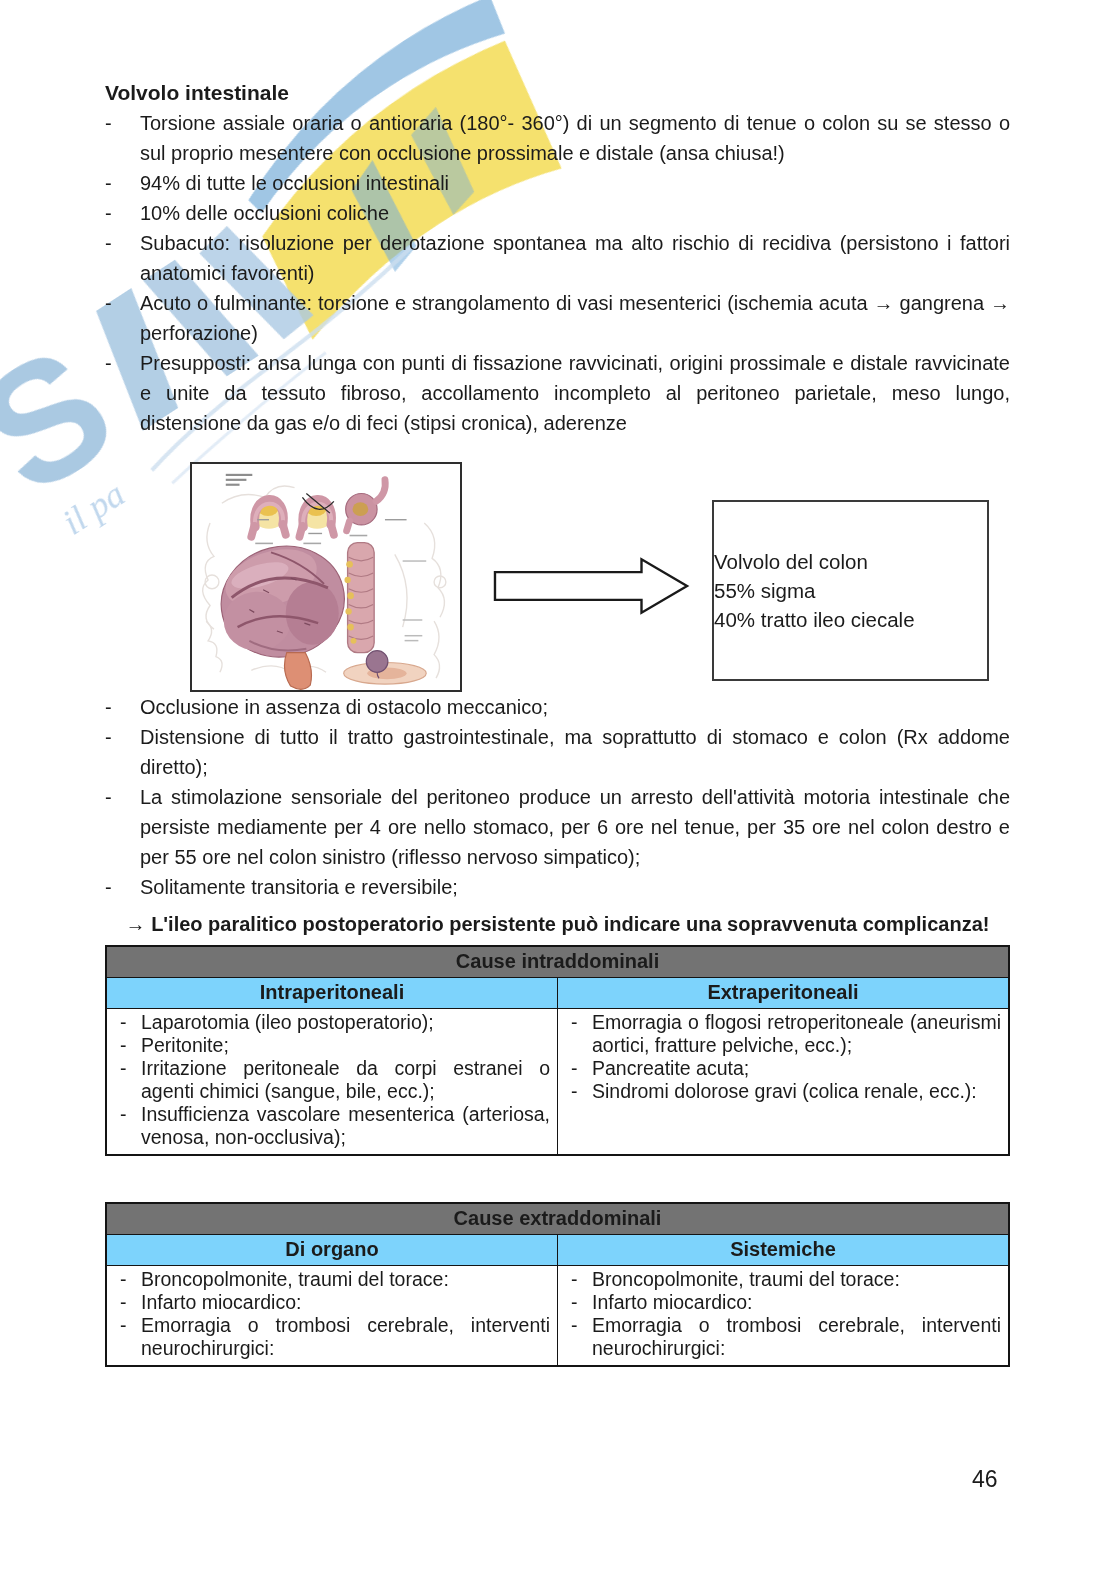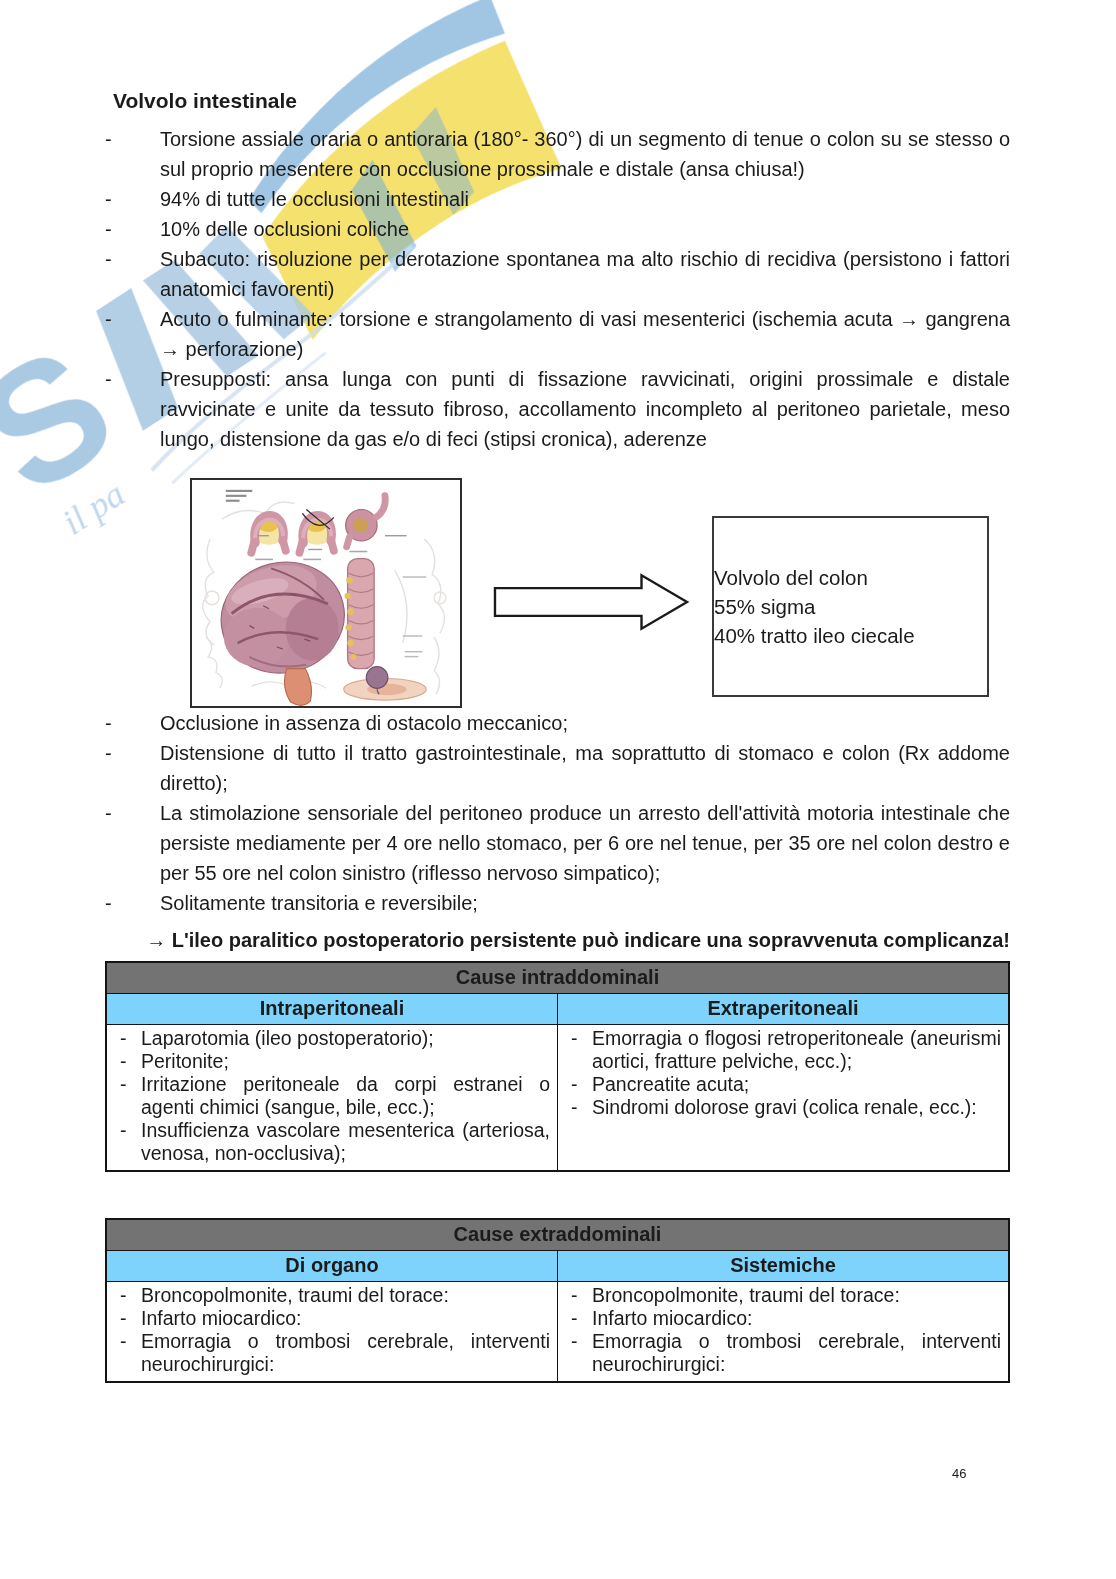--- a/index.html
+++ b/index.html
@@ -15,26 +15,26 @@
     position:absolute; left:0; top:0; z-index:0;
     pointer-events:none;
   }
   .content {
     position:relative; z-index:1;
     padding:78px 106px 0 105px;
     font-size:20px; line-height:30px;
   }
   .sec-title {
     font-size:21px; font-weight:bold; line-height:30px;
-    margin:8px;
+    margin:0;
   }
   .bullets { margin:0; }
   .bullet { display:flex; }
   .dash { flex:0 0 35px; }
-  .btxt { flex:1; text-align:justify;margin-left:20px; }
+  .btxt { flex:1; text-align:justify; }
 
   .figure-row { position:relative; height:230px; margin-top:24px; }
   .frame {
     position:absolute; left:85px; top:0;
     width:272px; height:230px;
     border:2.5px solid #2e2e2e; background:#fff;
     box-sizing:border-box;
   }
   .frame svg { display:block; width:100%; height:100%; }
   .block-arrow { position:absolute; left:388px; top:95px; }
@@ -42,21 +42,21 @@
     position:absolute; left:607px; top:38px;
     width:277px; height:181px;
     border:2px solid #3a3a3a; background:#fff;
     box-sizing:border-box;
     display:flex; flex-direction:column; justify-content:center;
     text-align:left; font-size:20.5px; line-height:29px;
   }
 
   .h2gap { margin-top:14px; }
   .note {
-    margin:6px 0 0 0; text-align:right;
+    margin:6px 0 0 0; text-align:center;
     font-weight:bold; font-size:20px; line-height:32px;
   }
   .note-arrow { font-weight:bold; }
 
   table.ctable {
     width:100%; border-collapse:collapse;
     margin-top:5px;
     font-size:19.5px; line-height:23px;
     border:2.5px solid #141414;
   }
@@ -68,21 +68,21 @@
   }
   .ctable th.chead {
     font-size:20px; line-height:26px; padding:1px 0 3px;
     background:#7dd3fc; font-weight:bold;
   }
   .ctable td { vertical-align:top; padding:2px 4px 5px 0; width:50%; }
   .cellitem { display:flex; }
   .dash2 { flex:0 0 34px; padding-left:13px; box-sizing:border-box; }
   .ctxt { flex:1; text-align:justify; padding-right:3px; }
 
-  .pageno { position:absolute; left:952px; top:1466px; font-size:13px; z-index:1; }
+  .pageno { position:absolute; left:972px; top:1466px; font-size:23px; z-index:1; }
 </style>
 </head>
 <body>
 
 <svg class="watermark" width="720" height="820" viewBox="0 0 720 820">
   <g transform="translate(40,500) rotate(-33)" opacity="0.95">
     <g>
       <path d="M330,-100 q150,-62 310,-32 l-22,138 q-142,-44 -302,8 z" fill="#f3dc55" opacity="0.9"></path>
       <path d="M338,-138 q152,-70 314,-40 l-8,40 q-152,-44 -302,18 z" fill="#8ab8de" opacity="0.85"></path>
       <path d="M430,-90 l34,-14 -10,96 -32,10 z" fill="#6aa7d8" opacity="0.55"></path>

